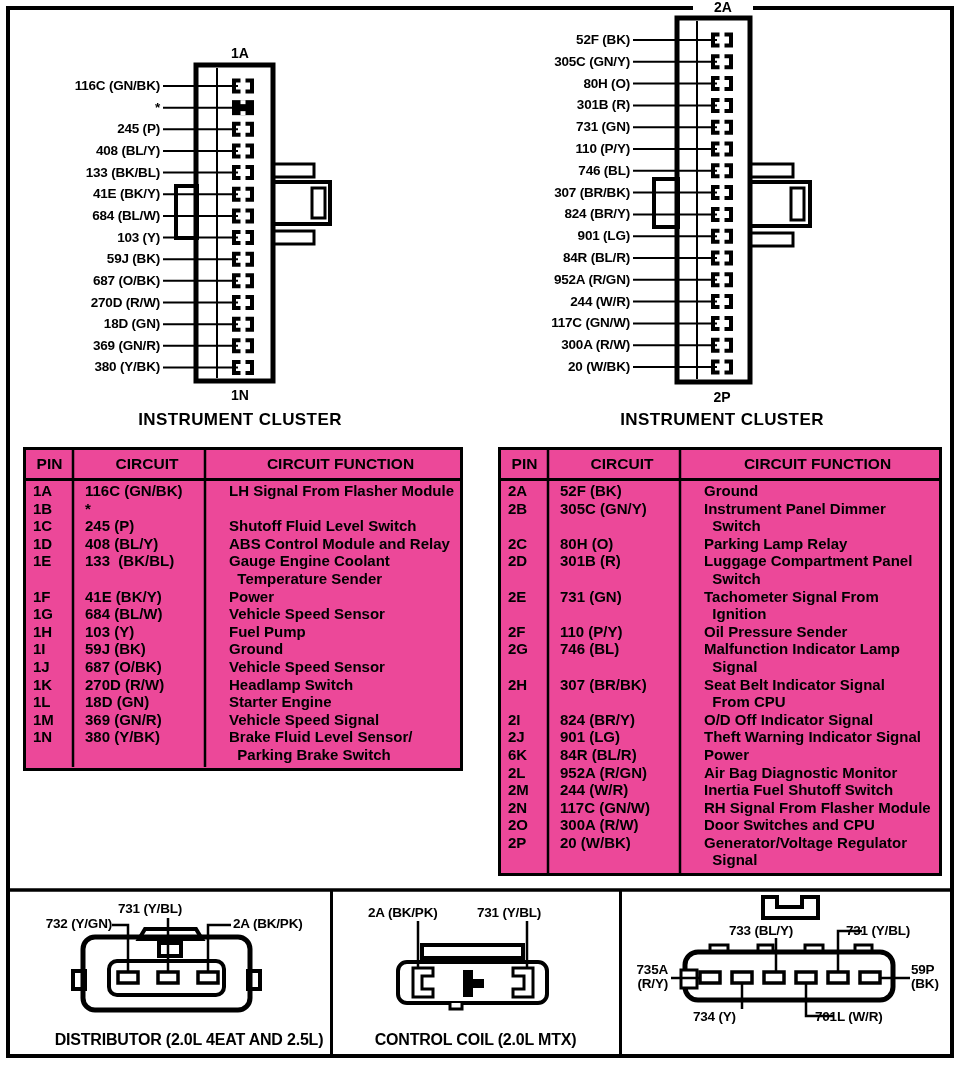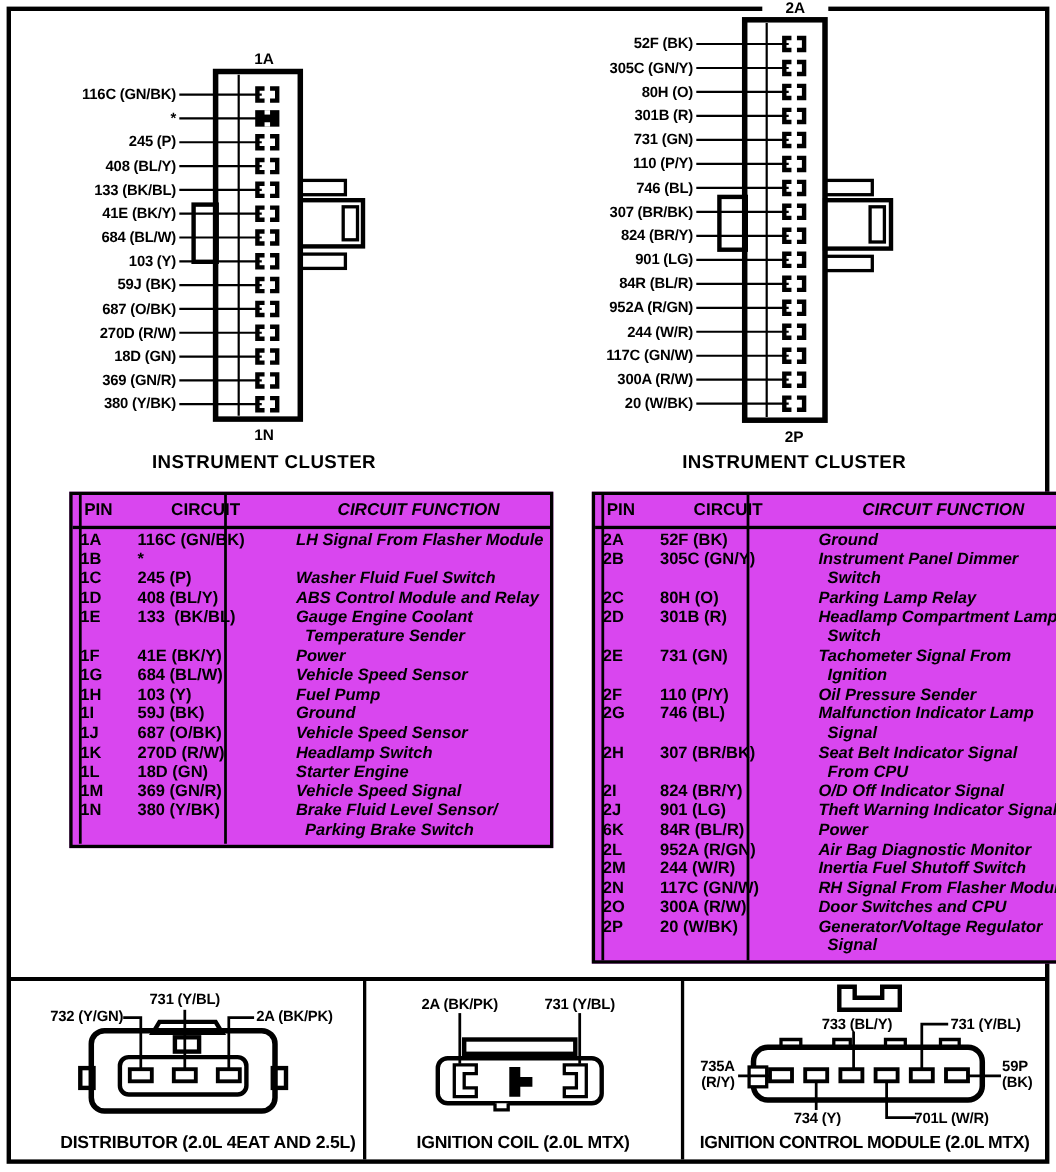--- a/index.html
+++ b/index.html
@@ -6,35 +6,35 @@
   .page{position:relative;width:960px;height:1065px;background:#fff;overflow:hidden;
         font-family:"Liberation Sans",sans-serif;font-weight:700;color:#000;}
   .page-border{position:absolute;left:6px;top:6px;width:948px;height:1052px;
         border:4px solid #000;box-sizing:border-box;}
   #artwork{position:absolute;left:0;top:0;pointer-events:none;}
   .wire-label{position:absolute;width:130px;height:18px;line-height:18px;
         font-size:13.5px;text-align:right;letter-spacing:-0.2px;white-space:nowrap;}
   .conn-caption{position:absolute;width:60px;font-size:14px;text-align:center;line-height:15px;}
   .on-border{background:#fff;z-index:3;}
   .cluster-title{position:absolute;width:260px;font-size:17px;text-align:center;letter-spacing:.4px;}
-  .table{position:absolute;border:3px solid #000;background:#d946ef;box-sizing:border-box;margin-left:40px;}
+  .table{position:absolute;border:3px solid #000;background:#ec4899;box-sizing:border-box;}
   .thead{display:flex;align-items:center;height:28px;border-bottom:3px solid #000;}
   .th{font-size:15.5px;text-align:center;box-sizing:border-box;}
   .tbody{padding:1px 0 4px 0;}
   .tr{display:flex;}
   .td{font-size:15px;line-height:17.6px;white-space:pre-wrap;box-sizing:border-box;}
   .c0{width:47px;}
   .c1{width:148px;}
-  .c2{flex:1;font-style:italic;}
+  .c2{flex:1;}
   .td.c0{padding-left:7px;}
   .td.c1{padding-left:12px;}
   .td.c2{padding-left:8px;}
   .panel-label{position:absolute;font-size:13.5px;line-height:14px;letter-spacing:-0.2px;white-space:nowrap;}
   .two-line{white-space:pre-line;}
-  .ctr{text-align:center;}
+  .ctr{}
   .rgt{text-align:right;}
   .panel-title{position:absolute;font-size:16px;text-align:center;letter-spacing:-0.2px;}
 </style>
 </head>
 <body>
 
 <div class="page">
   <div class="page-border"></div>
 
   <div class="conn-caption" style="left:210px;top:46px;">1A</div>
@@ -91,21 +91,21 @@
           <div class="td c1">116C (GN/BK)</div>
           <div class="td c2">LH Signal From Flasher Module</div>
         </div>
         <div class="tr">
           <div class="td c0">1B</div>
           <div class="td c1">*</div>
         </div>
         <div class="tr">
           <div class="td c0">1C</div>
           <div class="td c1">245 (P)</div>
-          <div class="td c2">Washer Fluid Fuel Switch</div>
+          <div class="td c2">Shutoff Fluid Level Switch</div>
         </div>
         <div class="tr">
           <div class="td c0">1D</div>
           <div class="td c1">408 (BL/Y)</div>
           <div class="td c2">ABS Control Module and Relay</div>
         </div>
         <div class="tr">
           <div class="td c0">1E</div>
           <div class="td c1">133  (BK/BL)</div>
           <div class="td c2">Gauge Engine Coolant
@@ -178,21 +178,21 @@
   Switch</div>
         </div>
         <div class="tr">
           <div class="td c0">2C</div>
           <div class="td c1">80H (O)</div>
           <div class="td c2">Parking Lamp Relay</div>
         </div>
         <div class="tr">
           <div class="td c0">2D</div>
           <div class="td c1">301B (R)</div>
-          <div class="td c2">Headlamp Compartment Lamp
+          <div class="td c2">Luggage Compartment Panel
   Switch</div>
         </div>
         <div class="tr">
           <div class="td c0">2E</div>
           <div class="td c1">731 (GN)</div>
           <div class="td c2">Tachometer Signal From
   Ignition</div>
         </div>
         <div class="tr">
           <div class="td c0">2F</div>
@@ -255,31 +255,30 @@
       </div>
   </div>
 
   <div class="panel-label rgt" style="left:20px;top:917px;width:92px;">732 (Y/GN)</div>
   <div class="panel-label ctr" style="left:118px;top:902px;width:100px;">731 (Y/BL)</div>
   <div class="panel-label" style="left:233px;top:917px;width:110px;">2A (BK/PK)</div>
   <div class="panel-title" style="left:10px;top:1031px;width:318px;margin-left:20px;">DISTRIBUTOR (2.0L 4EAT AND 2.5L)</div>
 
   <div class="panel-label ctr" style="left:368px;top:906px;width:100px;">2A (BK/PK)</div>
   <div class="panel-label ctr" style="left:477px;top:906px;width:100px;">731 (Y/BL)</div>
-  <div class="panel-title" style="left:333px;top:1031px;width:285px;">IGNITION COIL (2.0L MTX)</div>
+  <div class="panel-title" style="left:333px;top:1031px;width:285px;">CONTROL COIL (2.0L MTX)</div>
 
   <div class="panel-label ctr" style="left:729px;top:924px;width:100px;">733 (BL/Y)</div>
   <div class="panel-label ctr" style="left:846px;top:924px;width:100px;">731 (Y/BL)</div>
   <div class="panel-label rgt two-line" style="left:600px;top:963px;width:68px;">735A
 (R/Y)</div>
   <div class="panel-label two-line" style="left:911px;top:963px;width:60px;">59P
 (BK)</div>
   <div class="panel-label ctr" style="left:693px;top:1010px;width:100px;">734 (Y)</div>
   <div class="panel-label ctr" style="left:815px;top:1010px;width:100px;">701L (W/R)</div>
-  <div class="panel-title" style="left:622px;top:1031px;width:328px;letter-spacing:-0.4px;">IGNITION CONTROL MODULE (2.0L MTX)</div>
 
   <svg id="artwork" width="960" height="1065" viewBox="0 0 960 1065">
       <rect x="176" y="186" width="21" height="52" rx="0" fill="#fff" stroke="#000000" stroke-width="4"></rect>
       <rect x="273" y="164" width="41" height="13" rx="0" fill="#fff" stroke="#000000" stroke-width="3"></rect>
       <rect x="273" y="231" width="41" height="13" rx="0" fill="#fff" stroke="#000000" stroke-width="3"></rect>
       <rect x="273" y="182" width="57" height="42" rx="0" fill="#fff" stroke="#000000" stroke-width="4"></rect>
       <rect x="312" y="188" width="13" height="30" rx="0" fill="none" stroke="#000000" stroke-width="3"></rect>
       <rect x="196" y="65" width="77" height="316" rx="0" fill="none" stroke="#000000" stroke-width="5"></rect>
       <line x1="217" y1="68" x2="217" y2="378" stroke="#000000" stroke-width="2"></line>
       <line x1="163" y1="86" x2="238" y2="86" stroke="#000000" stroke-width="2"></line>

